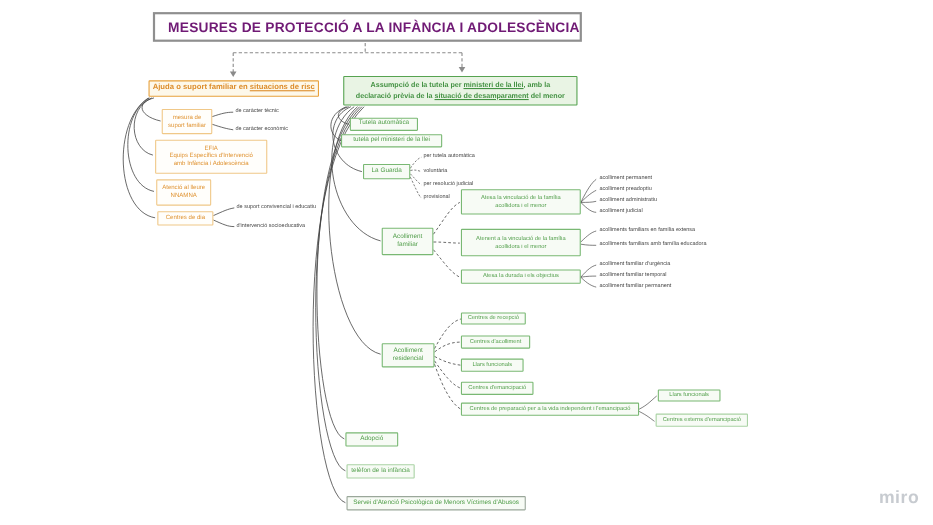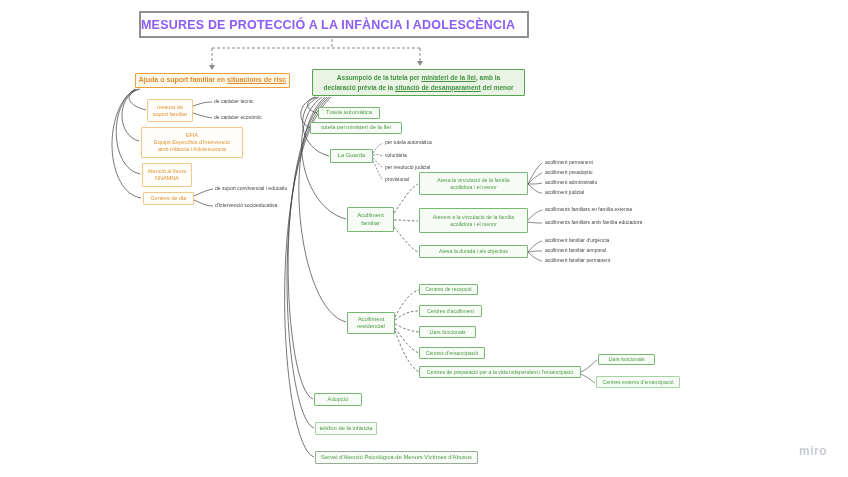--- a/index.html
+++ b/index.html
@@ -9,40 +9,40 @@
   }
   .board{position:absolute;inset:0;}
   .wires{position:absolute;left:0;top:0;width:848px;height:477px;}
   .box{
     position:absolute;box-sizing:border-box;display:flex;align-items:center;
     justify-content:center;text-align:center;white-space:pre-line;line-height:1.25;
     background:#fff;border-radius:1px;
   }
   .title-box{
     position:absolute;left:139px;top:11px;width:386px;height:23px;
-    border:2px solid #8f8f8f;background:#ffffff;display:flex;align-items:center;justify-content:flex-start;
-    font-weight:bold;font-size:12.5px;color:#8b5cf6;letter-spacing:.2px;
+    border:2px solid #8f8f8f;background:#ffffff;display:flex;align-items:center;justify-content:flex-end;
+    font-weight:bold;font-size:12.5px;color:#701a75;letter-spacing:.2px;
   }
   .hdr-o{
     background:#FDF8EA;border:1.5px solid #E8A13C;color:#DD8D2B;
     font-weight:bold;font-size:7px;
   }
   .o{background:#FFFEFB;border:1px solid #F0C888;color:#E09434;font-size:5.5px;}
   .hdr-g{
     background:#E9F4E4;border:1.5px solid #57A351;color:#449243;
     font-weight:bold;font-size:6.5px;flex-direction:column;line-height:1.5;
   }
   .g{background:#F7FBF5;border:1px solid #79B873;color:#4F9D48;font-size:5.8px;}
   .g-lite{border-color:#A9D2A4;}
   .g-gray{border-color:#9aa79a;}
   .sm{font-size:5.2px;}
   .leaf{position:absolute;color:#474747;font-size:5px;white-space:nowrap;line-height:1;}
   .u{text-decoration:underline;}
   .watermark{
-    position:absolute;left:799px;top:444px;color:#c7cbd0;font-size:12px;
+    position:absolute;left:799px;top:444px;color:#c7cbd0;font-size:16px;
     font-weight:bold;letter-spacing:.5px;
   }
 </style>
 </head>
 <body>
 
 <div class="board">
 
   <svg class="wires" viewBox="0 0 848 477">
 

